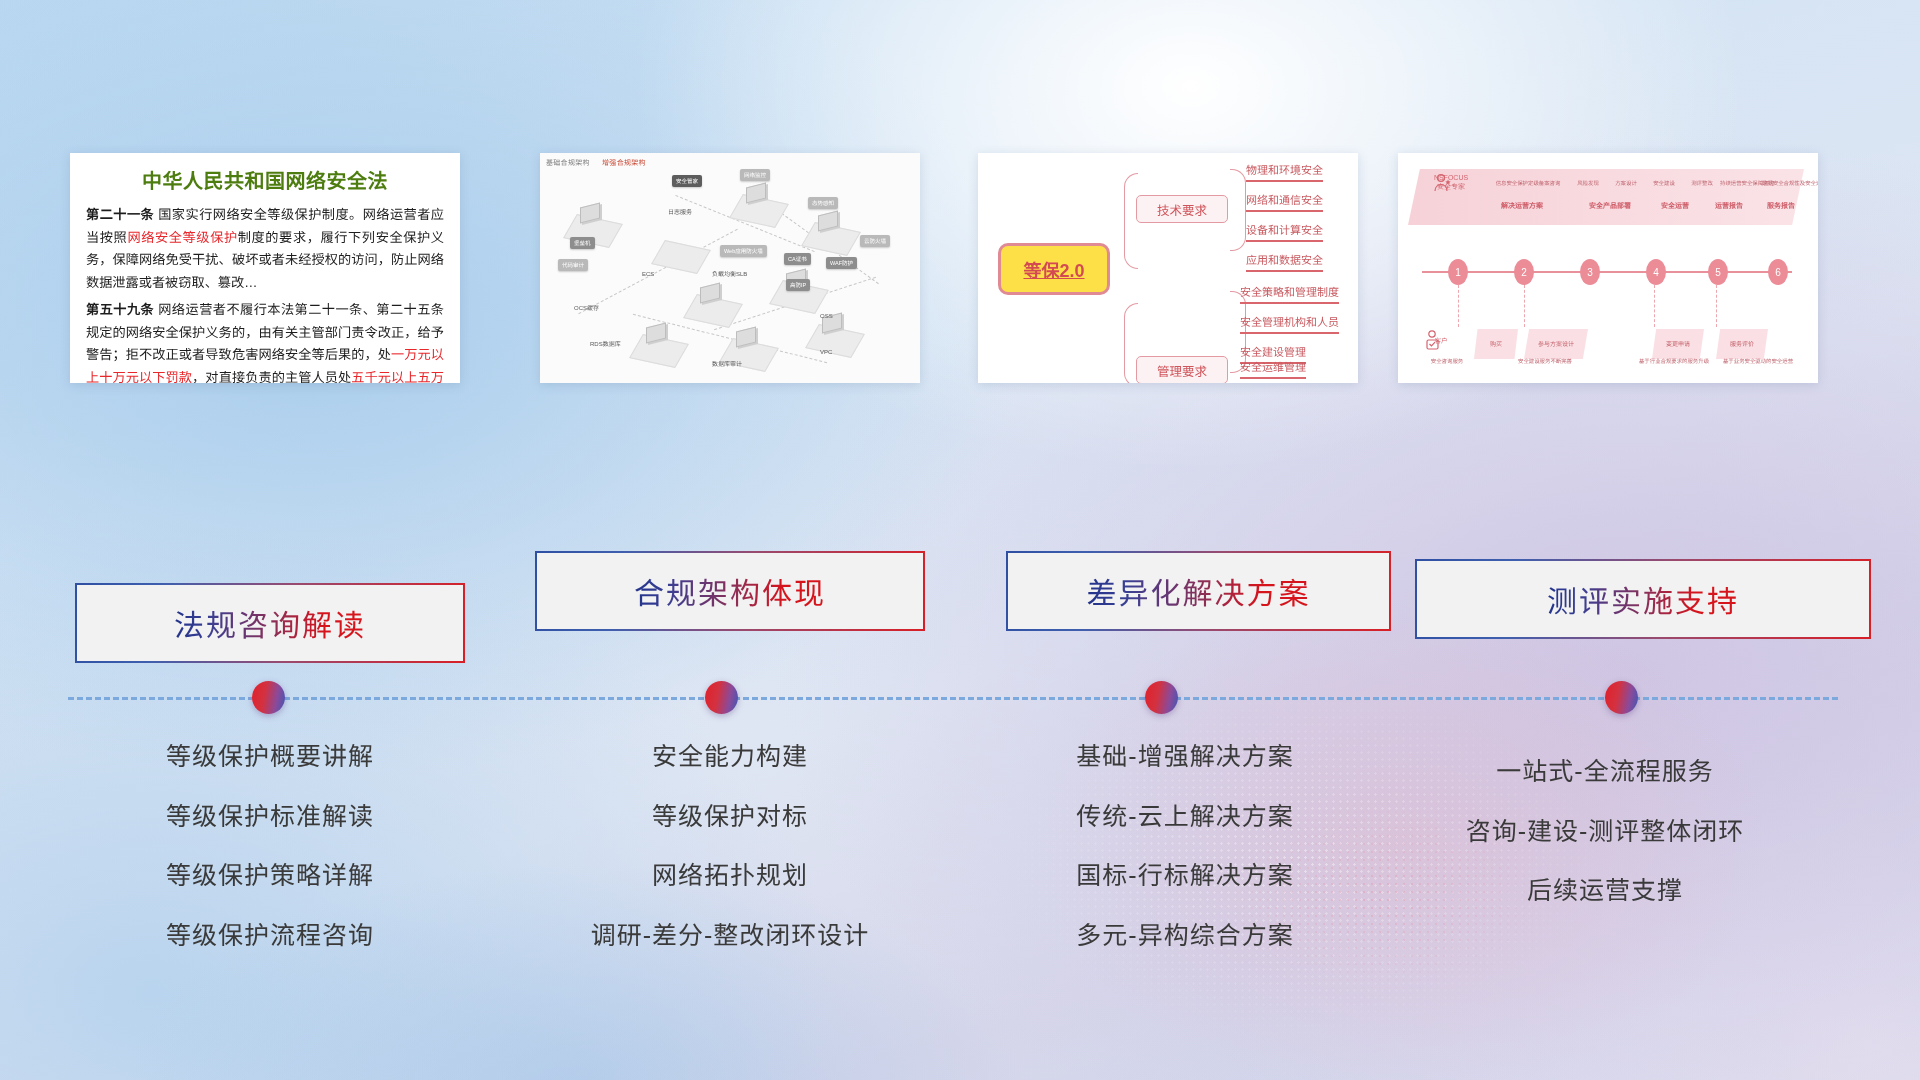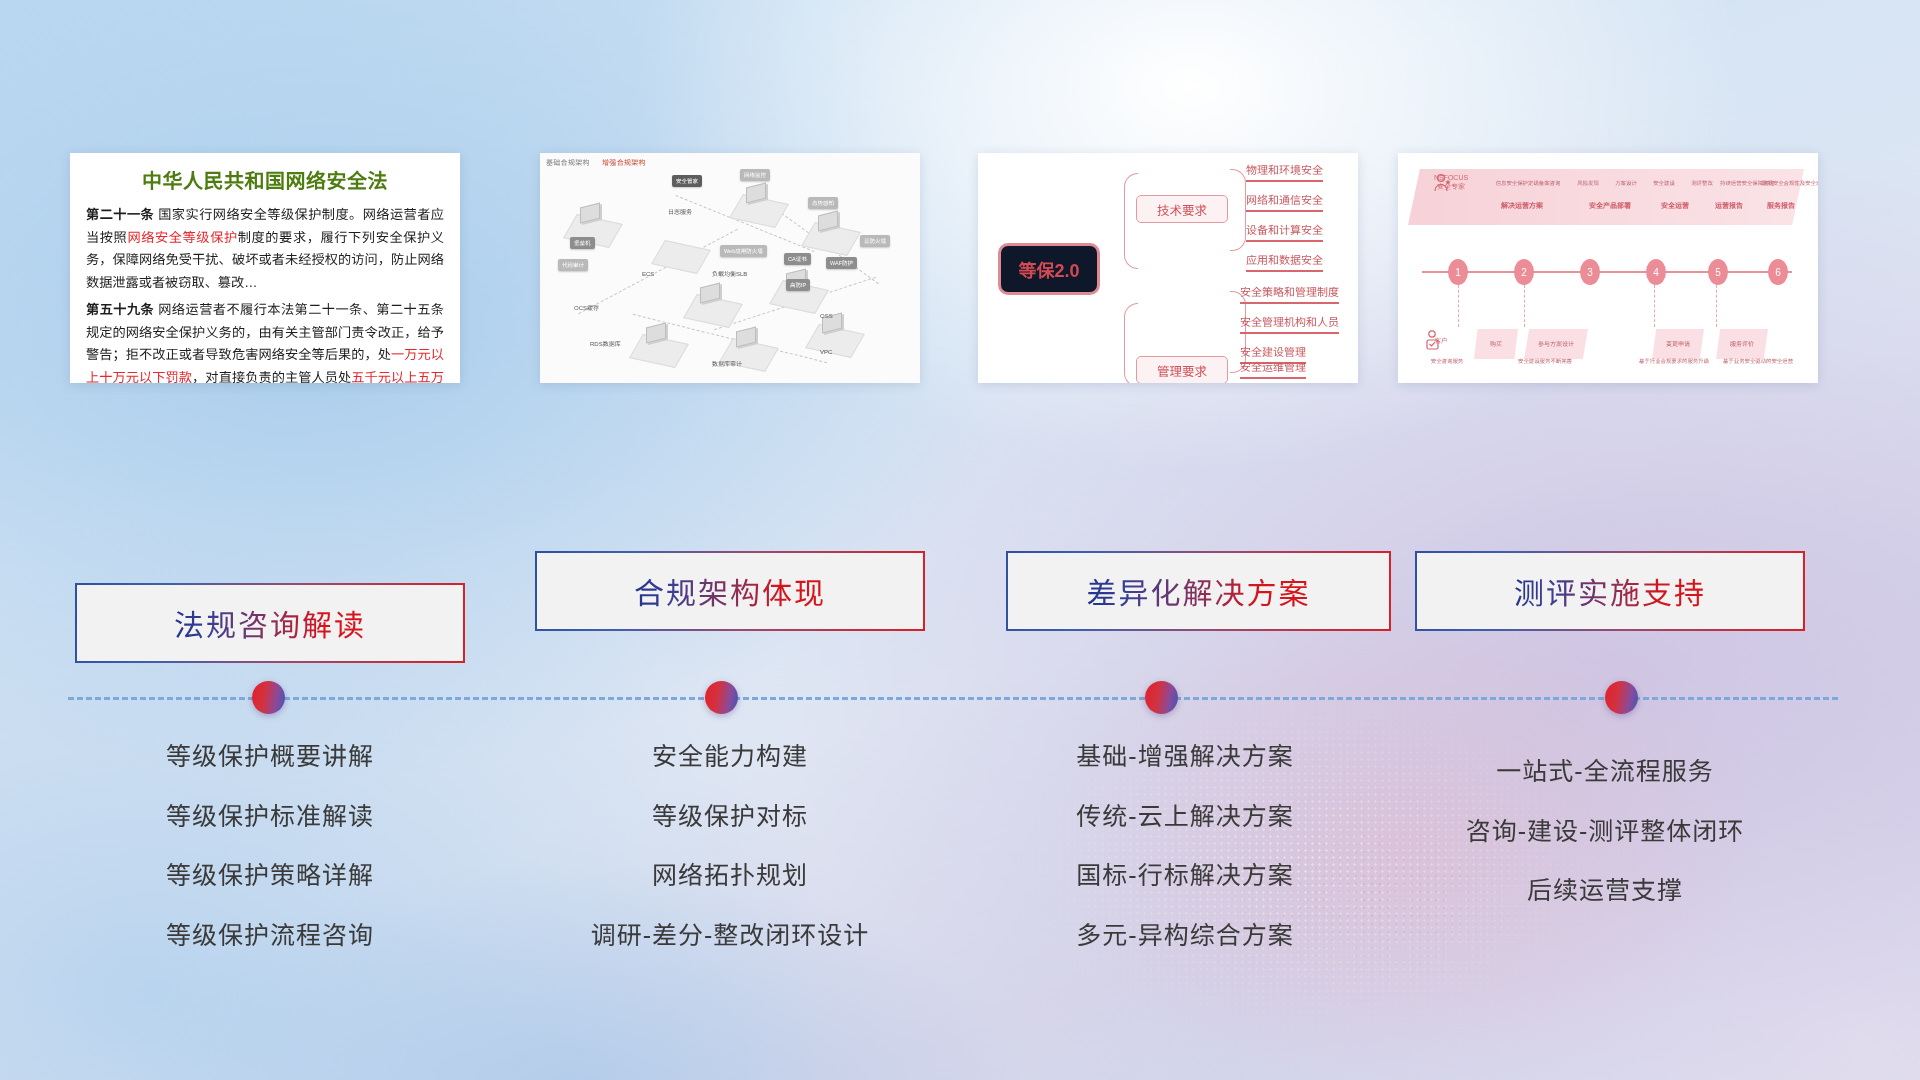--- a/index.html
+++ b/index.html
@@ -93,24 +93,24 @@
     transform:skew(-30deg,12deg); border:1px solid #dcdcdc;
   }
   .dline { position:absolute; border-top:1px dashed #c7c7c7; }
   .hexlbl {
     position:absolute; font-size:6px; color:#5a5a5a; white-space:nowrap;
   }
 
   
   .mm { position:absolute; inset:0; background:#fff; }
   .mm-root {
-    position:absolute; left:20px; top:90px; width:102px; height:52px;
-    border:3px solid #e08a94; border-radius:10px; background:#0f172a;
+    position:absolute; left:20px; top:90px; width:112px; height:52px;
+    border:3px solid #e08a94; border-radius:10px; background:#fde047;
     display:flex; align-items:center; justify-content:center;
-    color:#d44a52; font-size:18px; font-weight:600;
+    color:#d44a52; font-size:18px; font-weight:600;text-decoration:underline;
   }
   .mm-branch {
     position:absolute; width:92px; height:28px;
     border:1.6px solid #e49aa2; border-radius:5px; background:#fdf2f3;
     display:flex; align-items:center; justify-content:center;
     color:#cf555c; font-size:12.5px;
   }
   .mm-b1 { left:158px; top:42px; }
   .mm-b2 { left:158px; top:160px;margin-top:43px; }
   .mm-leaf {
@@ -170,21 +170,21 @@
   .head-box::before {
     content:""; position:absolute; inset:0; padding:2px;
     background:linear-gradient(100deg,#2f4fa3 0%,#3f5fae 22%,#9a4a6e 55%,#d81f26 100%);
     -webkit-mask:linear-gradient(#000 0 0) content-box, linear-gradient(#000 0 0);
     -webkit-mask-composite:xor; mask-composite:exclude;
     pointer-events:none;
   }
   .hb-1 { left:75px;   width:390px;margin-top:32px; }
   .hb-2 { left:535px;  width:390px; }
   .hb-3 { left:990px;  width:385px;margin-left:16px; }
-  .hb-4 { left:1415px; width:390px; }
+  .hb-4 { left:1415px; width:456px;margin-top:8px; }
   .head-text {
     position:relative; font-size:30px; font-weight:500; letter-spacing:2px;
     background:linear-gradient(90deg,#23348c 0%,#3a3f93 18%,#8c2f57 52%,#d6141c 78%,#d6141c 100%);
     -webkit-background-clip:text; background-clip:text;
     -webkit-text-fill-color:transparent; color:transparent;
   }
 
   
   .tl-line {
     position:absolute; left:68px; top:697px; width:1770px; height:0;

